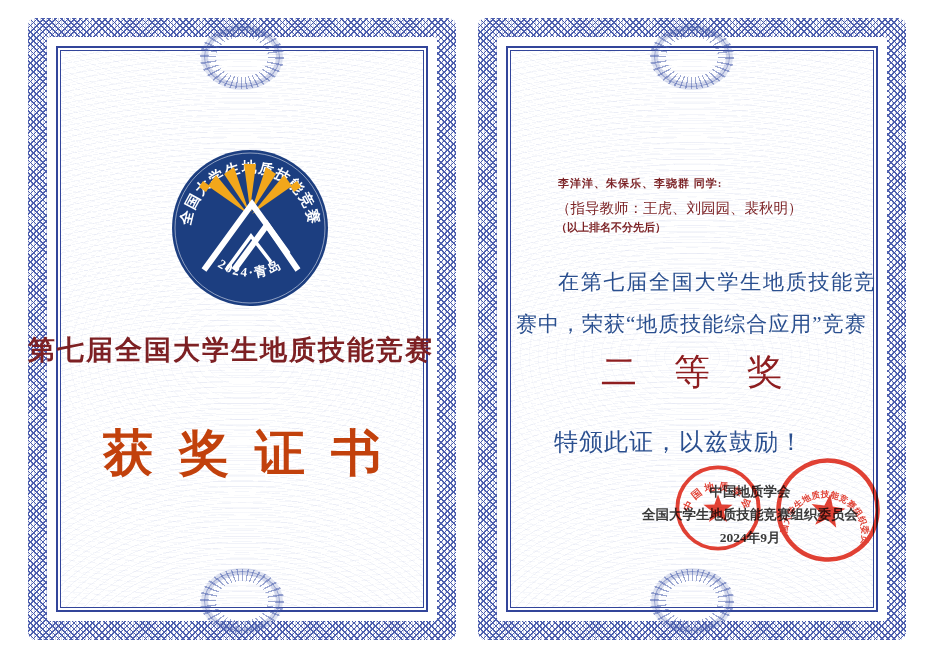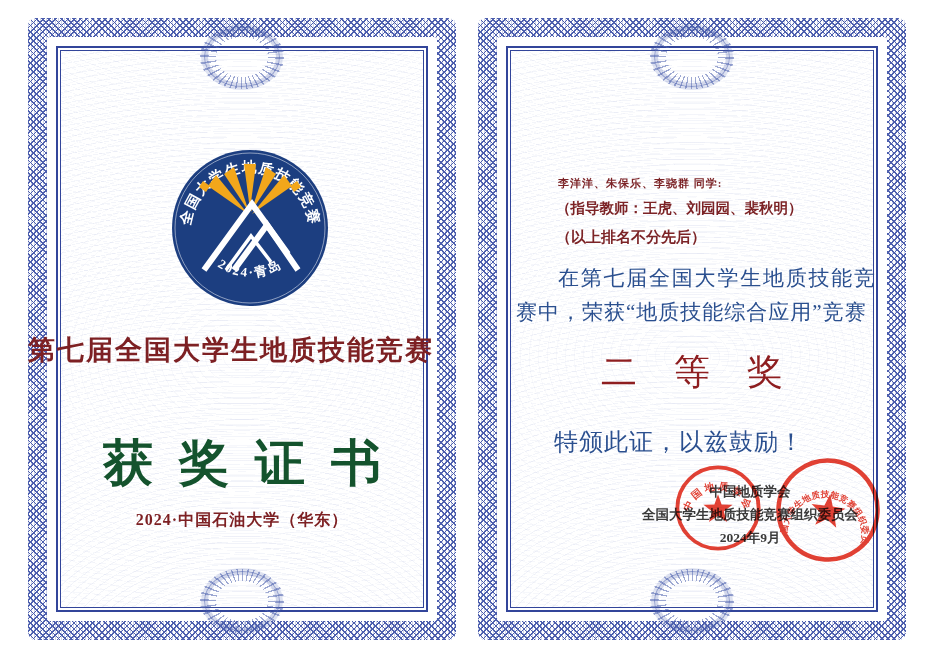--- a/index.html
+++ b/index.html
@@ -54,45 +54,45 @@
   .rosette.top    { top:-26px; }
   .rosette.bottom { bottom:-26px; }
 
   
   .logo-box { position:absolute; left:142px; top:130px; width:160px; height:160px; }
   .title-main {
     position:absolute; top:314px; left:0; width:100%; text-align:left;
     color:#7d2023; font-size:27px; font-weight:bold; letter-spacing:2px; white-space:nowrap;
   }
   .title-cert {
-    position:absolute; top:412px; left:0; width:100%; text-align:center;
-    color:#14532d; font-size:50px; font-weight:bold; letter-spacing:26px; text-indent:26px;
+    position:absolute; top:402px; left:0; width:100%; text-align:center;
+    color:#c2410c; font-size:50px; font-weight:bold; letter-spacing:26px; text-indent:26px;
     white-space:nowrap;
   }
   .left-footer {
     position:absolute; top:492px; left:0; width:100%; text-align:center;
     color:#7d2023; font-size:16px; font-weight:bold; letter-spacing:1px;
   }
 
   
   .recipients {
     position:absolute; left:80px; top:158px; color:#7c2326; font-size:11px; font-weight:bold;
     letter-spacing:1px; white-space:nowrap;
   }
   .advisors {
-    position:absolute; left:78px; top:181px; color:#7c2326; font-size:14.5px; font-weight:bold;
+    position:absolute; left:78px; top:181px; color:#7c2326; font-size:14.5px; font-weight:normal;
     white-space:nowrap;
   }
   .order-note {
-    position:absolute; left:78px; top:210px; color:#7c2326; font-size:15px; font-weight:bold;
+    position:absolute; left:78px; top:202px; color:#7c2326; font-size:11px; font-weight:bold;
     white-space:nowrap;
   }
   .body-text {
     position:absolute; left:38px; top:243px; width:360px;
-    color:#2a4f8f; font-size:21px; line-height:34px; letter-spacing:1px;
+    color:#2a4f8f; font-size:21px; line-height:42px; letter-spacing:1px;
     text-indent:2em; text-align:justify;
   }
   .award {
     position:absolute; top:330px; left:0; width:100%; text-align:center;
     color:#8e1e20; font-size:36px; font-weight:normal; letter-spacing:14px; text-indent:14px;
     white-space:nowrap;
   }
   .closing {
     position:absolute; left:76px; top:408px; color:#2a4f8f; font-size:24px; letter-spacing:1px;
     white-space:nowrap;
@@ -152,21 +152,20 @@
           <path d="M56,122 L81,88 L101,114" stroke-width="3.5"></path>
         </g>
         <text font-size="13" font-weight="bold" fill="#ffffff" letter-spacing="2" font-family="'Liberation Serif','DejaVu Serif',serif">
           <textPath href="#arcBot" startOffset="50%" text-anchor="middle">2024·青岛</textPath>
         </text>
       </svg>
     </div>
 
     <div class="title-main">第七届全国大学生地质技能竞赛</div>
     <div class="title-cert">获奖证书</div>
-    <div class="left-footer">2024·中国石油大学（华东）</div>
   </section>
 
   <section class="page page-right">
     <div class="band"></div>
     <div class="waves"></div>
     <div class="frame"></div>
     <div class="rosette top">
       <div class="burst"></div>
         <div class="ring"></div>
     </div>

